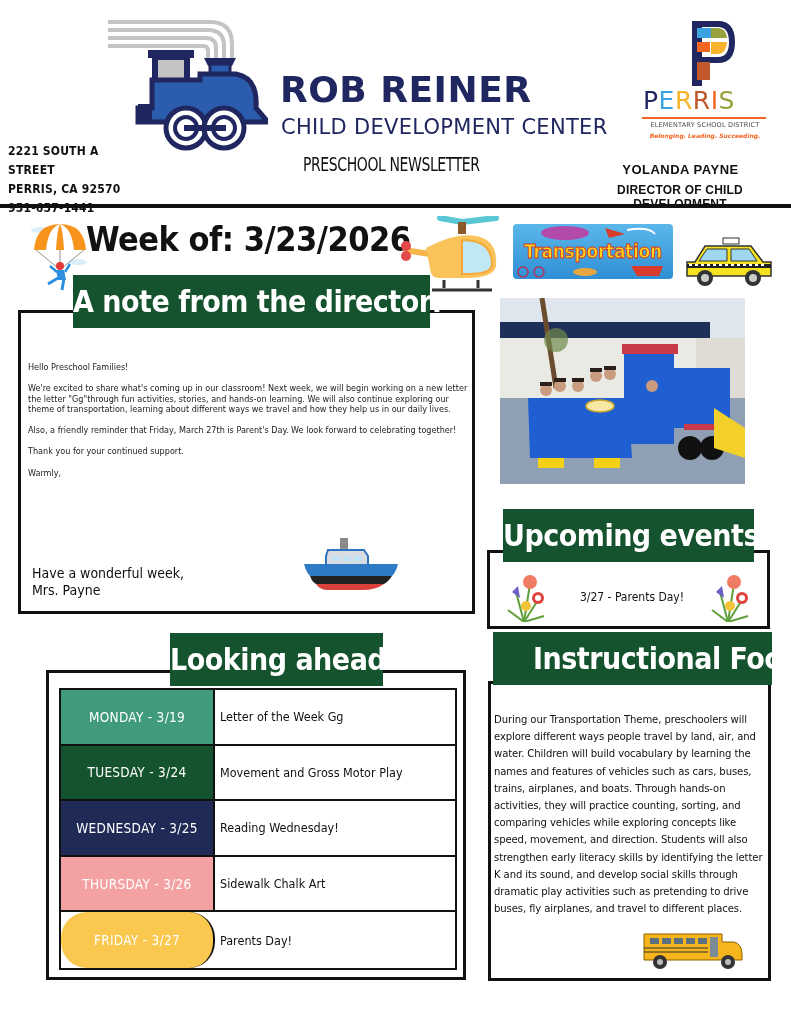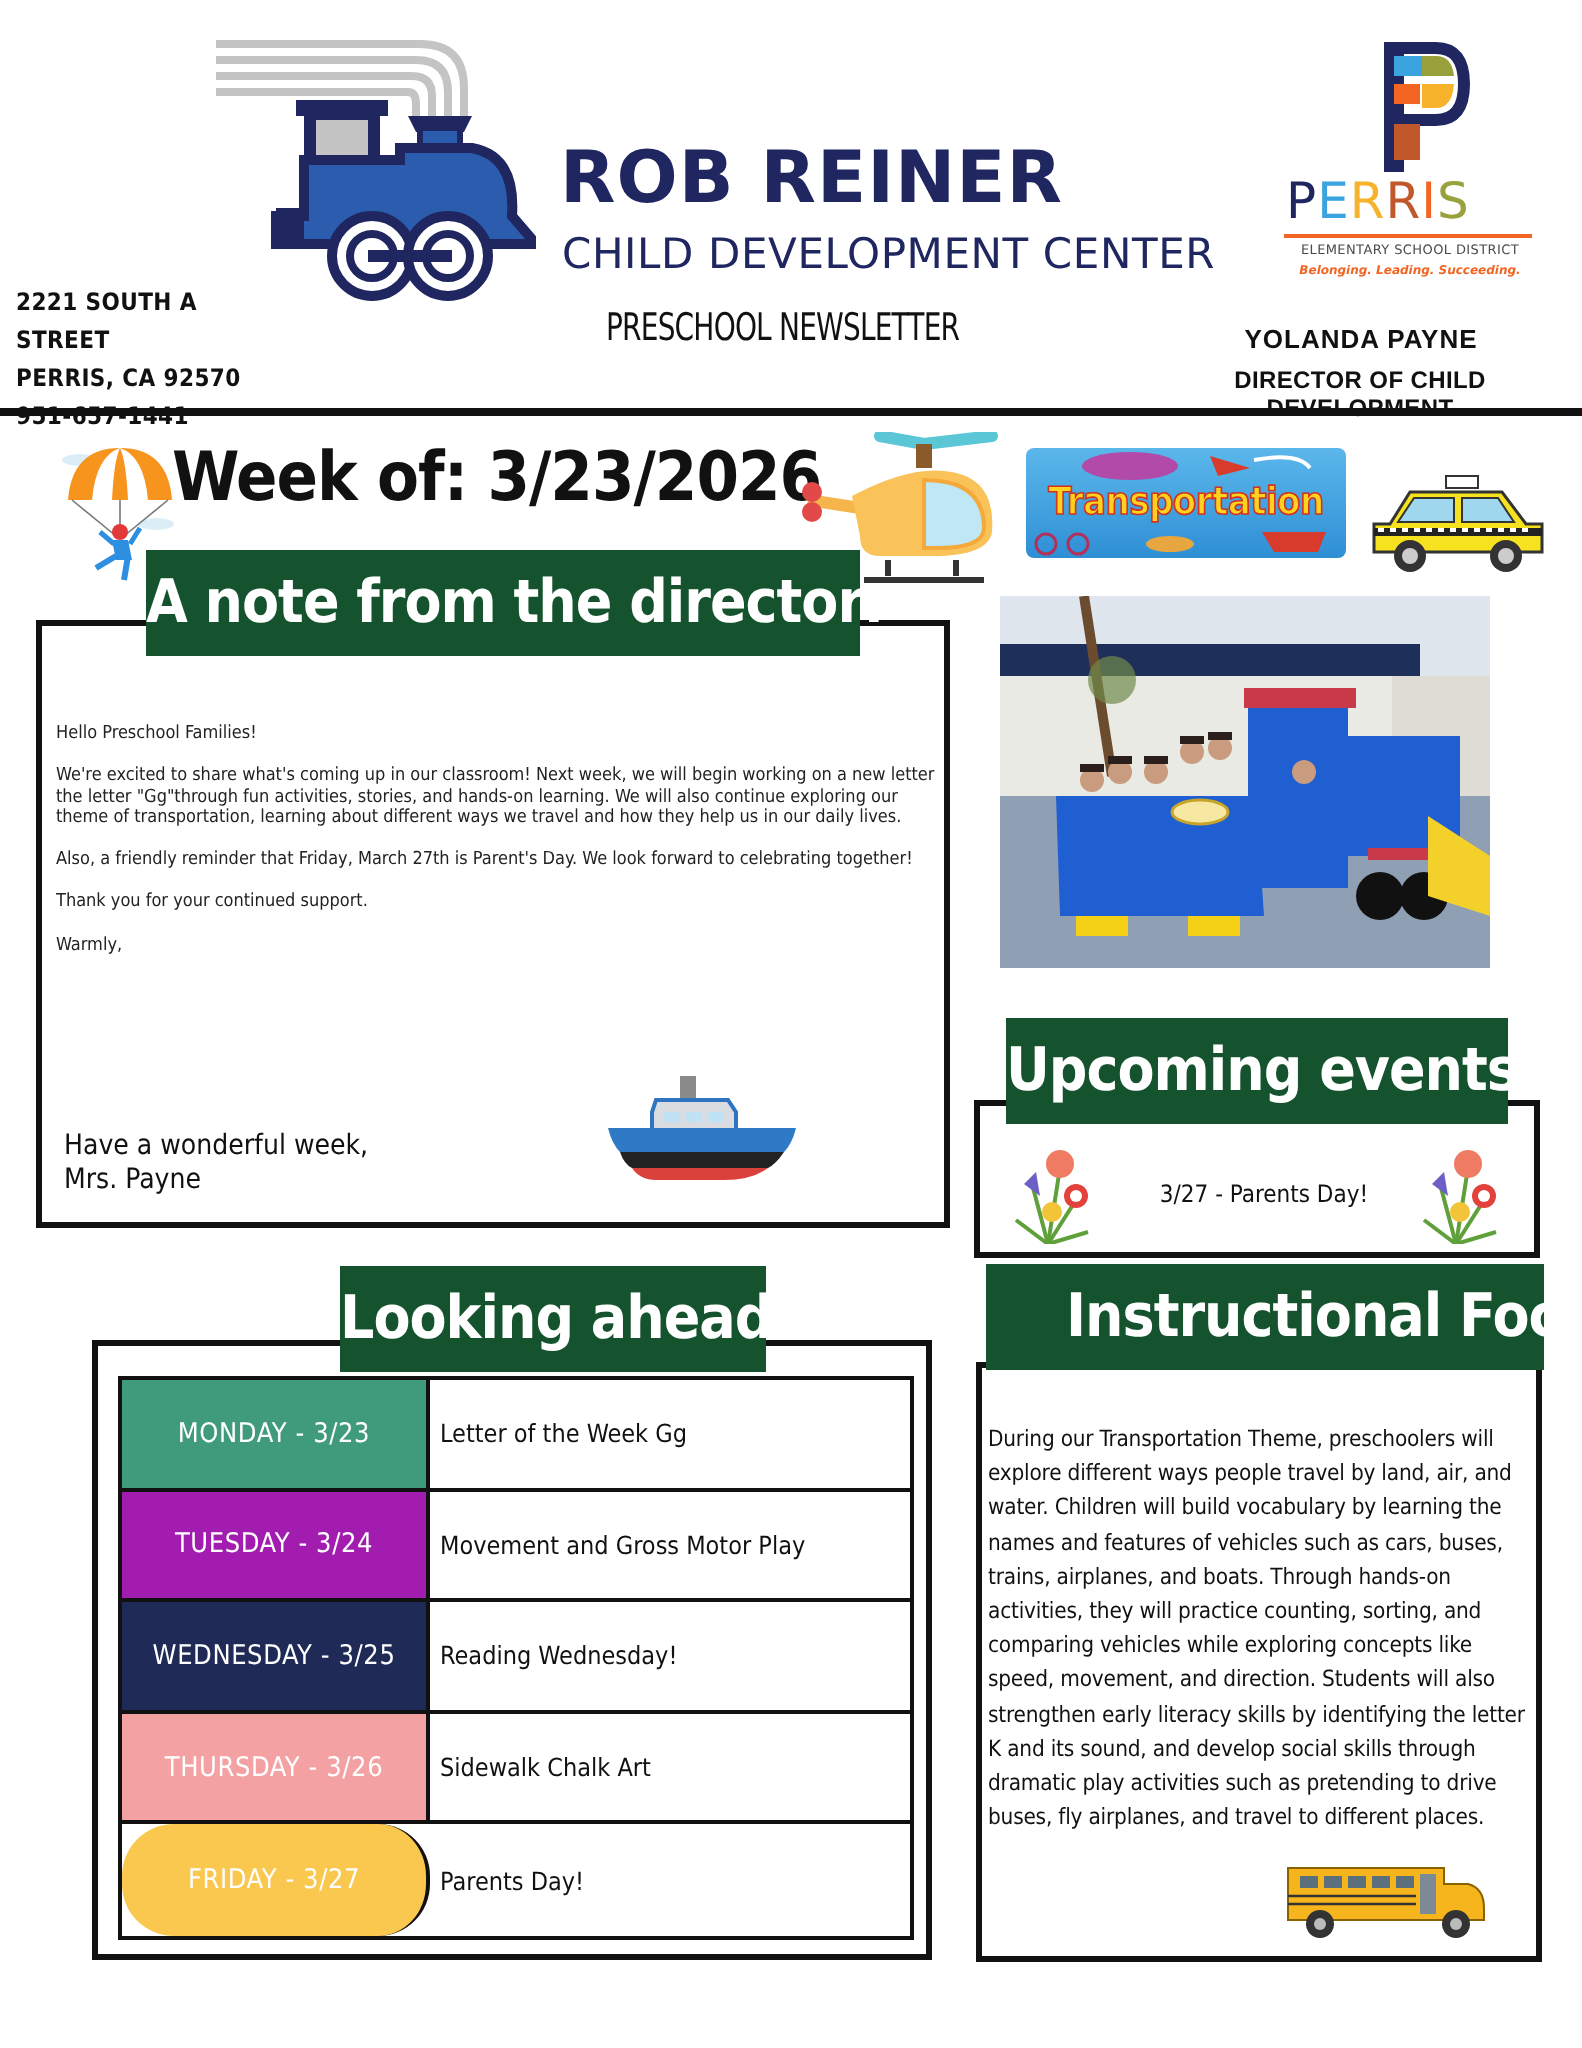--- a/index.html
+++ b/index.html
@@ -275,23 +275,23 @@
   <circle cx="30" cy="12" r="7" fill="#ef7c62"></circle>
   <circle cx="38" cy="28" r="6" fill="#e2413c"></circle>
     <circle cx="38" cy="28" r="3" fill="#fff"></circle>
   <path d="M12 22 L18 16 L20 28 Z" fill="#6c5fc5"></path>
   <circle cx="26" cy="36" r="5" fill="#f3c437"></circle>
 </svg>
 
 <div class="abs box looking-box"></div>
 <div class="abs label-tab looking-tab">Looking ahead:</div>
 <div class="abs schedule">
-  <div class="day-cell" style="background:#3f9b7c">MONDAY - 3/23</div>
+  <div class="day-cell" style="background:#3f9b7c">MONDAY - 3/19</div>
   <div class="act-cell">Letter of the Week  Gg</div>
-  <div class="day-cell" style="background:#a21caf">TUESDAY - 3/24</div>
+  <div class="day-cell" style="background:#14532d">TUESDAY - 3/24</div>
   <div class="act-cell">Movement and Gross Motor Play</div>
   <div class="day-cell" style="background:#1f2a56">WEDNESDAY - 3/25</div>
   <div class="act-cell">Reading Wednesday!</div>
   <div class="day-cell" style="background:#f4a1a4">THURSDAY - 3/26</div>
   <div class="act-cell">Sidewalk Chalk Art</div>
   <div class="day-cell last" style="background:#fac74f">FRIDAY - 3/27</div>
   <div class="act-cell last">Parents Day!</div>
 </div>
 
 <div class="abs box focus-box"></div>

